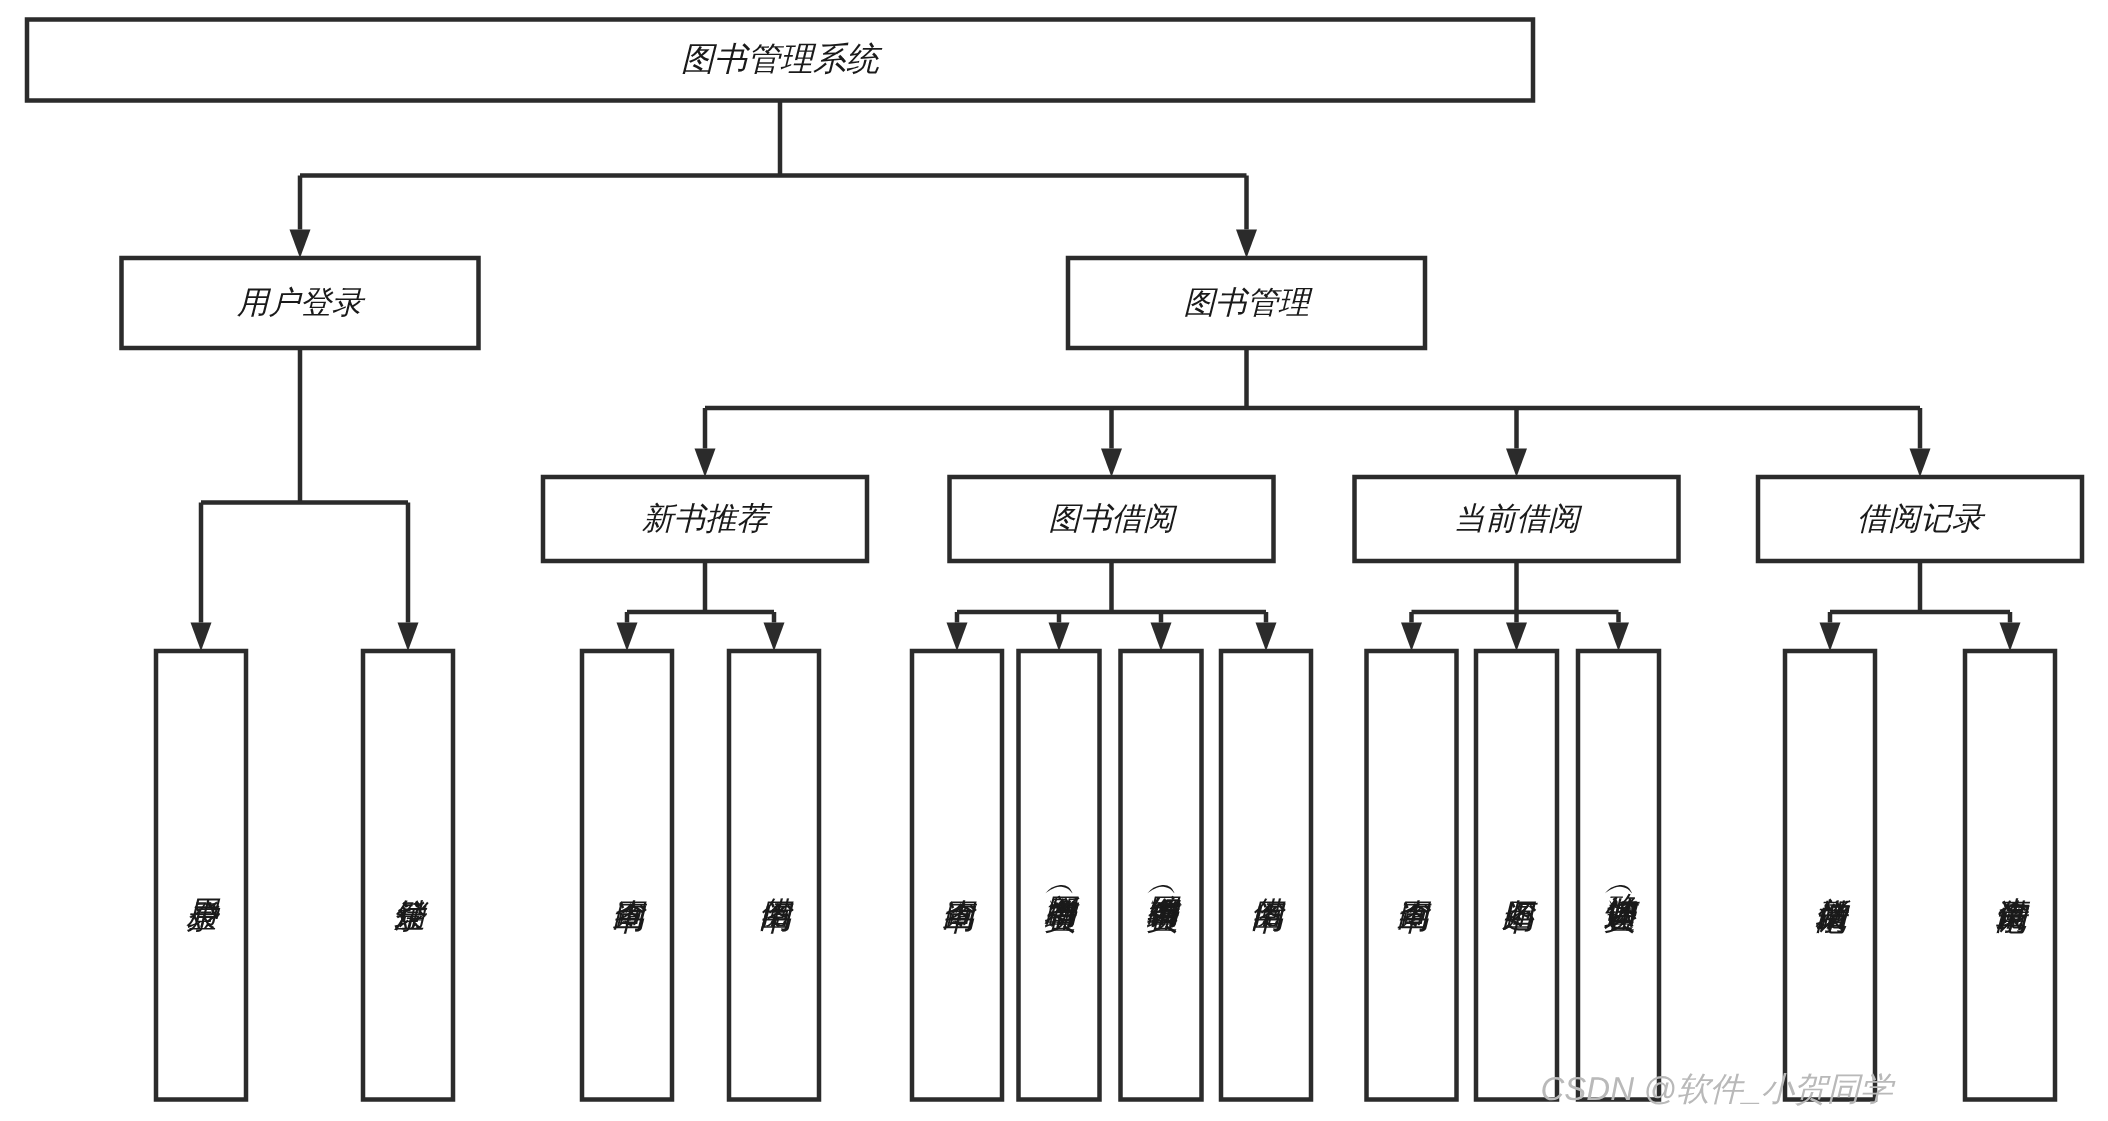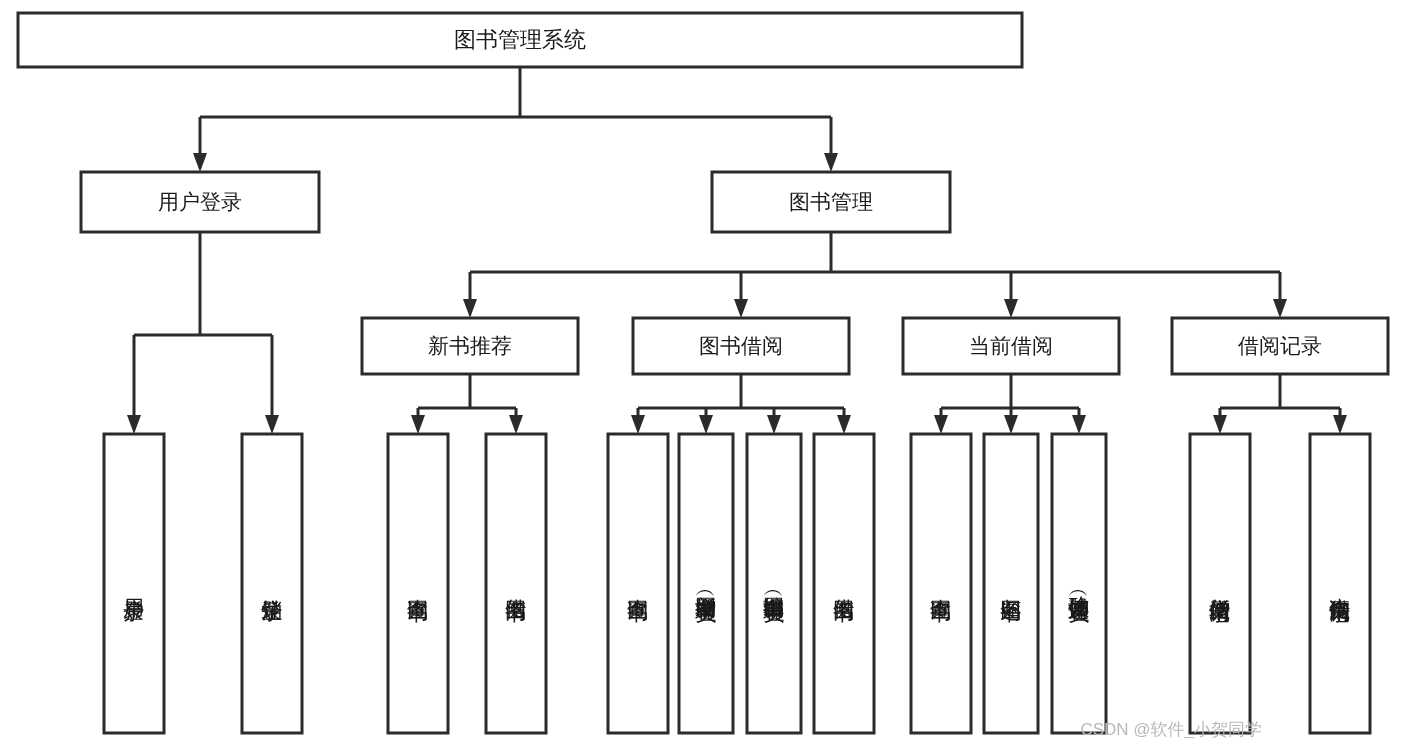--- a/index.html
+++ b/index.html
@@ -11,20 +11,21 @@
     width: 1405px;
     height: 747px;
     font-family: "Liberation Sans", "DejaVu Sans", sans-serif;
     overflow: hidden;
   }
   #diagram-root {
     position: relative;
     width: 1270px;
     height: 747px;
     background: #ffffff;
+    font-style: italic;
   }
   svg#tree-svg {
     position: absolute;
     left: 0;
     top: 0;
     width: 1405px;
     height: 747px;
     display: block;
   }
   .node-box {
@@ -67,21 +68,21 @@
     align-items: center;
     justify-content: center;
     pointer-events: none;
     user-select: none;
   }
   .watermark {
     position: absolute;
     right: 8px;
     bottom: 6px;
     font-family: "Liberation Sans", "DejaVu Sans", sans-serif;
-    font-size: 17px;
+    font-size: 22px;
     color: #b9b9b9;
     white-space: nowrap;
     user-select: none;
   }
 </style>
 </head>
 <body>
 
 <div id="diagram-root">
 

